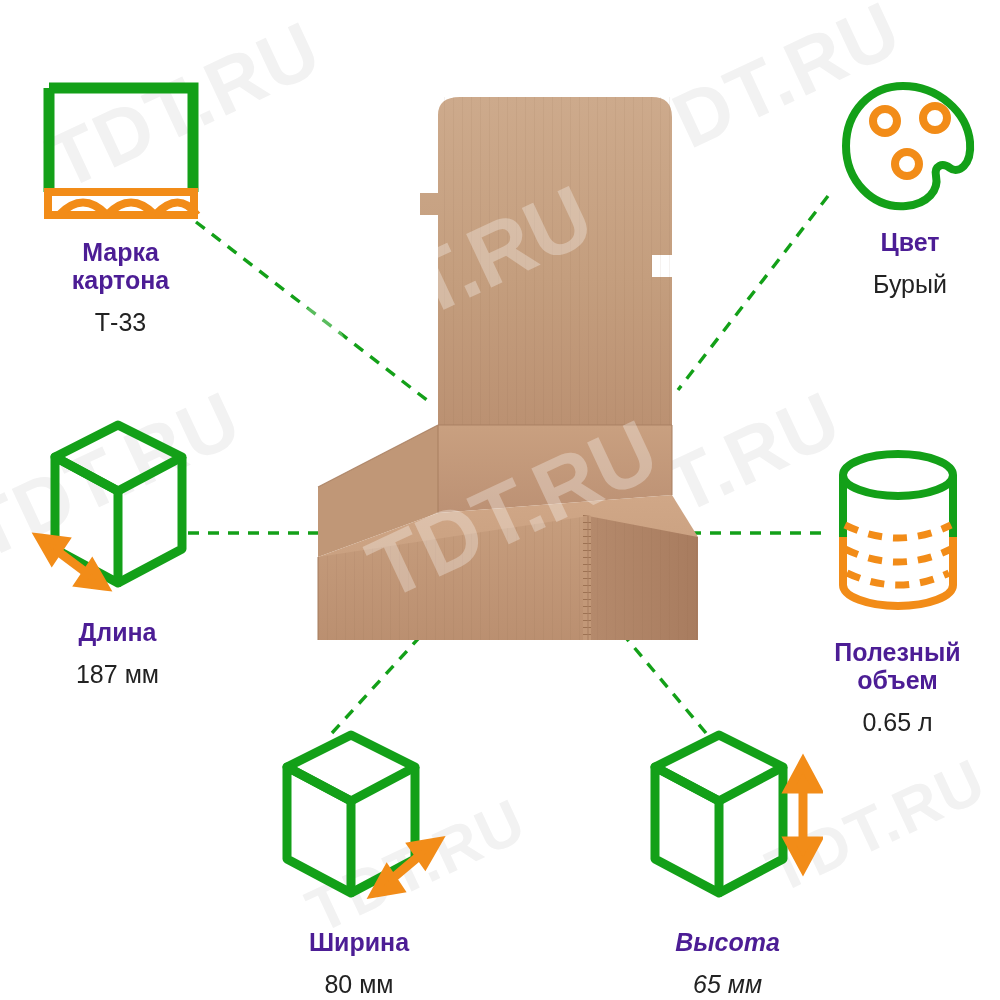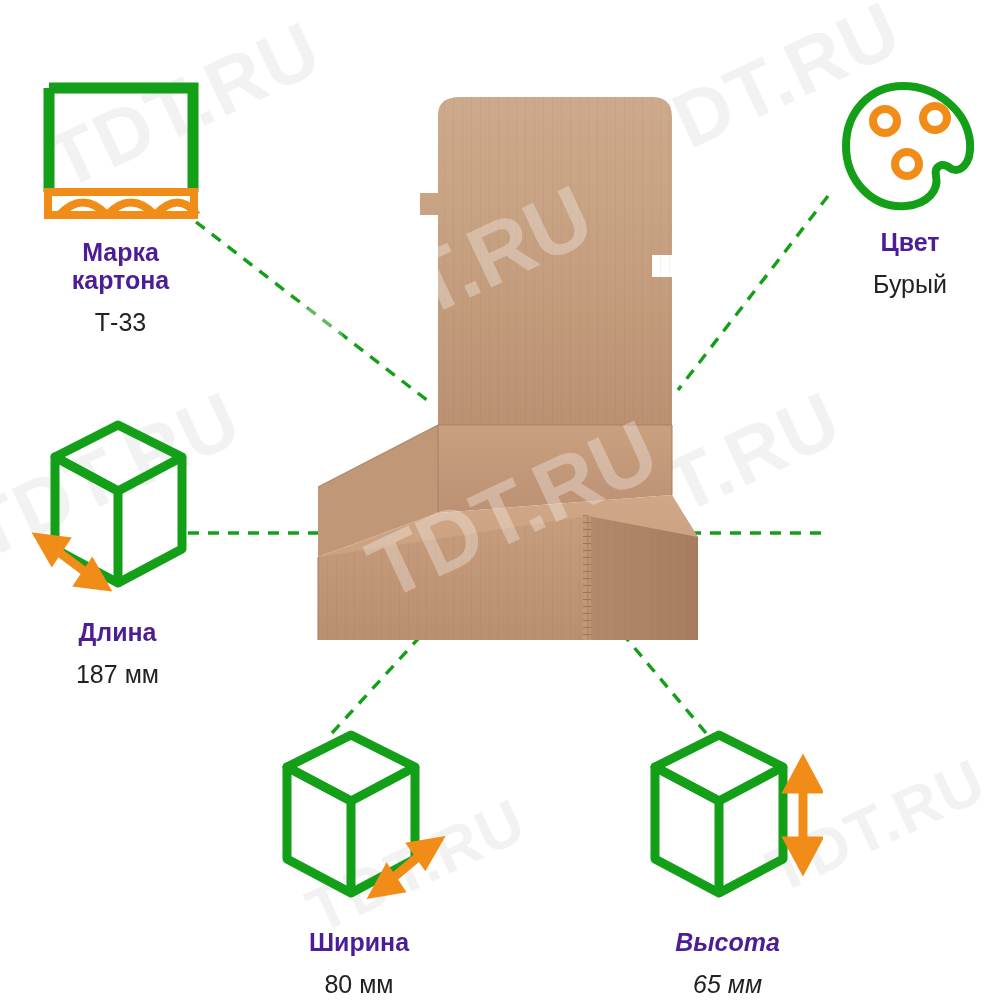--- a/index.html
+++ b/index.html
@@ -218,20 +218,41 @@
           <line x1="22" y1="132" x2="62" y2="162"></line>
           <polygon points="10,123 34,126 22,144"></polygon>
           <polygon points="74,171 50,168 62,150"></polygon>
         </g>
       </svg>
     </div>
     <div class="label">Длина</div>
     <div class="value">187 мм</div>
   </div>
 
+  <div class="node" id="node-volume">
+    <div class="icon">
+      <svg width="150" height="180" viewBox="0 0 150 180">
+
+        <path d="M20,30 L20,92" stroke="#13a018" stroke-width="8" fill="none"></path>
+        <path d="M130,30 L130,92" stroke="#13a018" stroke-width="8" fill="none"></path>
+        <ellipse cx="75" cy="30" rx="55" ry="21" fill="none" stroke="#13a018" stroke-width="8"></ellipse>
+
+        <path d="M20,92 L20,140 A55,21 0 0 0 130,140 L130,92" fill="none" stroke="#f28c18" stroke-width="8"></path>
+
+        <g fill="none" stroke="#f28c18" stroke-width="7" stroke-dasharray="14 11">
+          <path d="M22,80 Q75,106 128,80"></path>
+          <path d="M22,104 Q75,130 128,104"></path>
+          <path d="M24,128 Q75,152 126,128"></path>
+        </g>
+      </svg>
+    </div>
+    <div class="label">Полезный
+объем</div>
+    <div class="value">0.65 л</div>
+  </div>
 
   <div class="node" id="node-width">
     <div class="icon">
       <svg width="200" height="190" viewBox="0 0 200 190">
         <g fill="none" stroke="#13a018" stroke-width="9" stroke-linejoin="round">
           <path d="M28,42 L92,10 L156,42 L92,76 Z"></path>
           <path d="M28,42 L28,134 L92,168 L92,76 Z"></path>
           <path d="M156,42 L156,134 L92,168"></path>
         </g>
 

